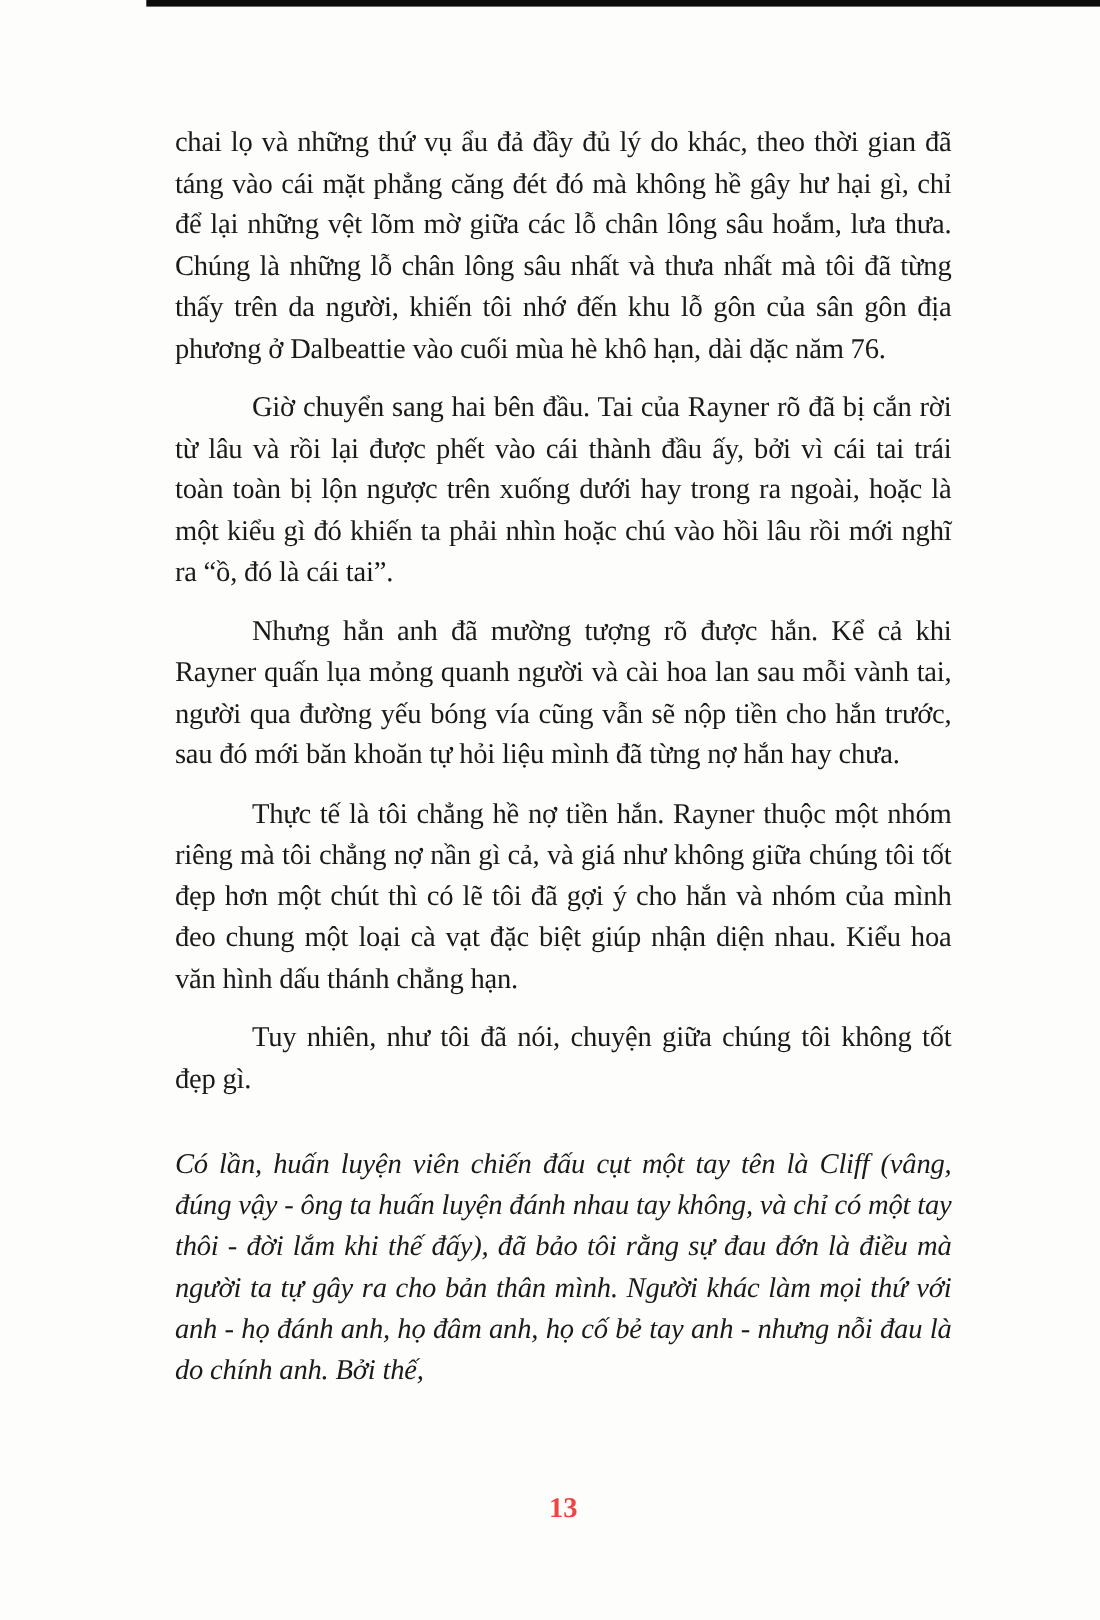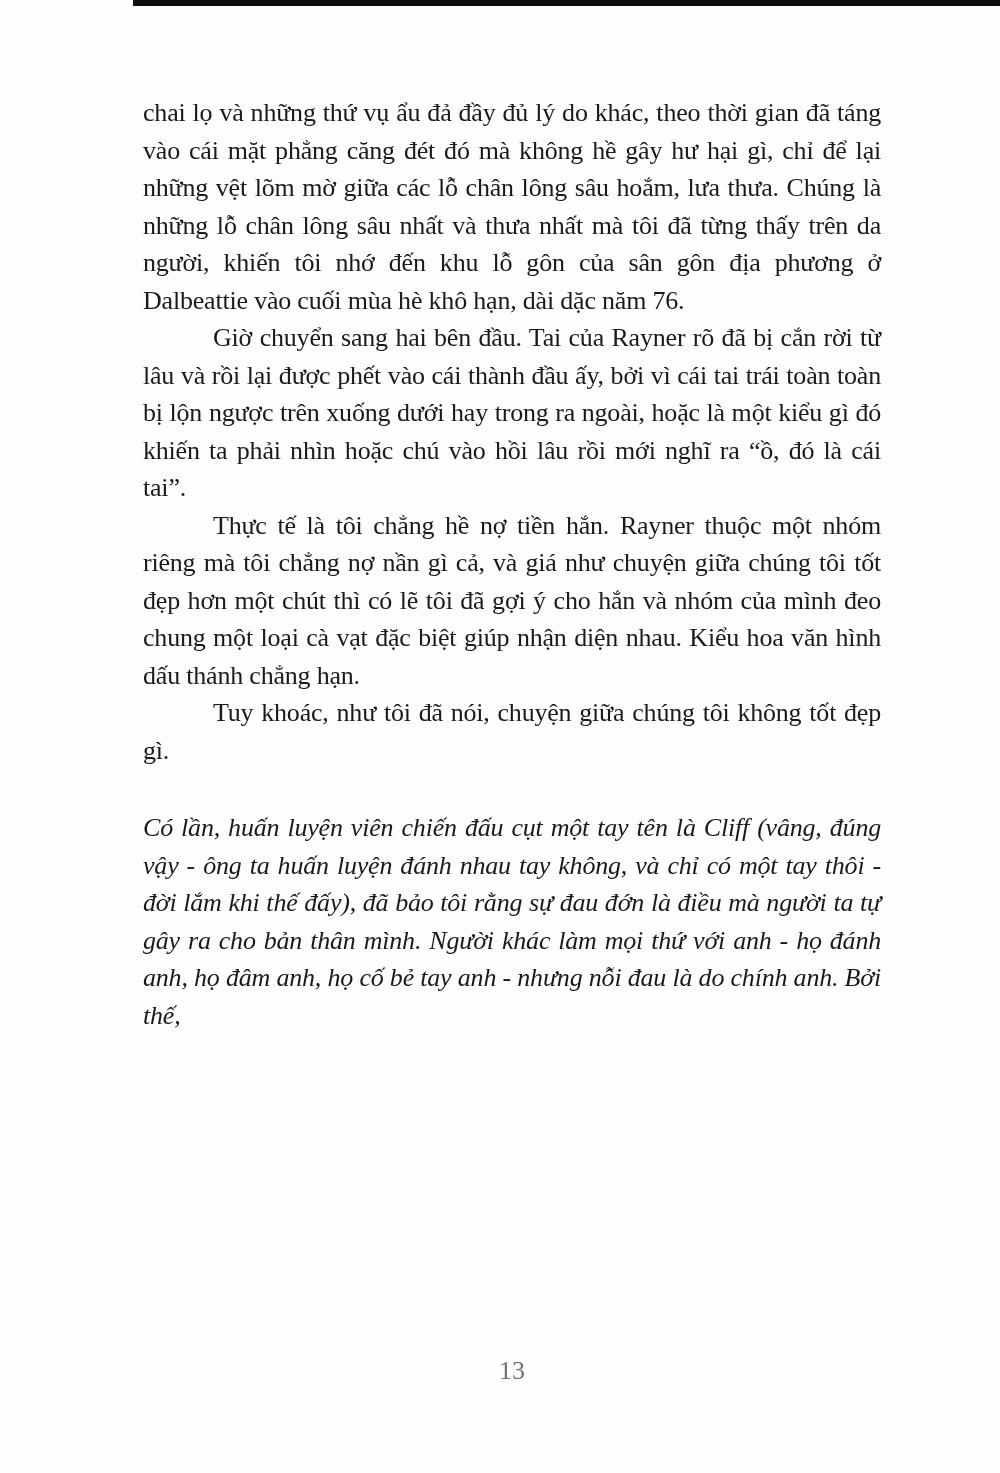--- a/index.html
+++ b/index.html
@@ -24,39 +24,40 @@
     left: 143px;
     top: 94px;
     width: 738px;
     font-size: 26px;
     line-height: 37.5px;
     letter-spacing: -0.2px;
     color: #1a1a1a;
     text-align: justify;
     text-justify: inter-word;
   }
-  .para { margin: 0; padding: 0; }
+  .para { margin: 16px; padding: 0; }
   .para.indent { text-indent: 70px; }
   .para.section-start { margin-top: 40px; font-style: italic; }
   .page-number {
     position: absolute;
     left: 143px;
     top: 1356px;
     width: 738px;
     text-align: center;
     font-size: 26px;
     color: #1a1a1a;
   }
 </style>
 </head>
 <body>
 
 <div class="scan-edge-bar" style="background-color: rgb(13, 13, 13);"></div>
 
 <div class="text-block" style="color: rgb(26, 26, 26);">
   <p class="para">chai lọ và những thứ vụ ẩu đả đầy đủ lý do khác, theo thời gian đã táng vào cái mặt phẳng căng đét đó mà không hề gây hư hại gì, chỉ để lại những vệt lõm mờ giữa các lỗ chân lông sâu hoắm, lưa thưa. Chúng là những lỗ chân lông sâu nhất và thưa nhất mà tôi đã từng thấy trên da người, khiến tôi nhớ đến khu lỗ gôn của sân gôn địa phương ở Dalbeattie vào cuối mùa hè khô hạn, dài dặc năm 76.</p>
   <p class="para indent">Giờ chuyển sang hai bên đầu. Tai của Rayner rõ đã bị cắn rời từ lâu và rồi lại được phết vào cái thành đầu ấy, bởi vì cái tai trái toàn toàn bị lộn ngược trên xuống dưới hay trong ra ngoài, hoặc là một kiểu gì đó khiến ta phải nhìn hoặc chú vào hồi lâu rồi mới nghĩ ra “ồ, đó là cái tai”.</p>
-  <p class="para indent">Thực tế là tôi chẳng hề nợ tiền hắn. Rayner thuộc một nhóm riêng mà tôi chẳng nợ nần gì cả, và giá như chuyện giữa chúng tôi tốt đẹp hơn một chút thì có lẽ tôi đã gợi ý cho hắn và nhóm của mình đeo chung một loại cà vạt đặc biệt giúp nhận diện nhau. Kiểu hoa văn hình dấu thánh chẳng hạn.</p>
-  <p class="para indent">Tuy khoác, như tôi đã nói, chuyện giữa chúng tôi không tốt đẹp gì.</p>
+  <p class="para indent">Nhưng hẳn anh đã mường tượng rõ được hắn. Kể cả khi Rayner quấn lụa mỏng quanh người và cài hoa lan sau mỗi vành tai, người qua đường yếu bóng vía cũng vẫn sẽ nộp tiền cho hắn trước, sau đó mới băn khoăn tự hỏi liệu mình đã từng nợ hắn hay chưa.</p>
+  <p class="para indent">Thực tế là tôi chẳng hề nợ tiền hắn. Rayner thuộc một nhóm riêng mà tôi chẳng nợ nần gì cả, và giá như không giữa chúng tôi tốt đẹp hơn một chút thì có lẽ tôi đã gợi ý cho hắn và nhóm của mình đeo chung một loại cà vạt đặc biệt giúp nhận diện nhau. Kiểu hoa văn hình dấu thánh chẳng hạn.</p>
+  <p class="para indent">Tuy nhiên, như tôi đã nói, chuyện giữa chúng tôi không tốt đẹp gì.</p>
   <p class="para section-start">Có lần, huấn luyện viên chiến đấu cụt một tay tên là Cliff (vâng, đúng vậy - ông ta huấn luyện đánh nhau tay không, và chỉ có một tay thôi - đời lắm khi thế đấy), đã bảo tôi rằng sự đau đớn là điều mà người ta tự gây ra cho bản thân mình. Người khác làm mọi thứ với anh - họ đánh anh, họ đâm anh, họ cố bẻ tay anh - nhưng nỗi đau là do chính anh. Bởi thế,</p>
 </div>
 
-<div class="page-number" style="color: #737373;">13</div>
+<div class="page-number" style="color: #ef4444; font-weight: bold;">13</div>
 
 </body></html>

